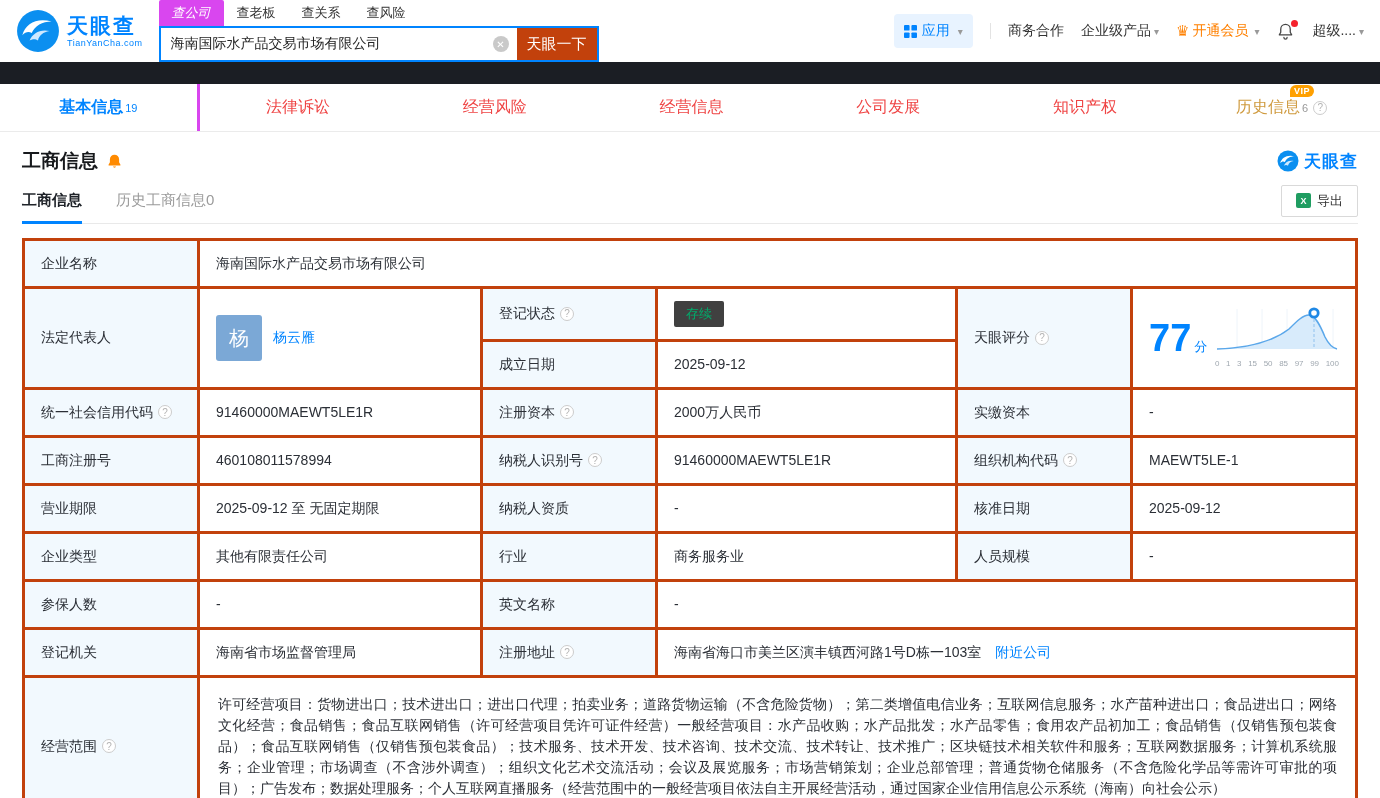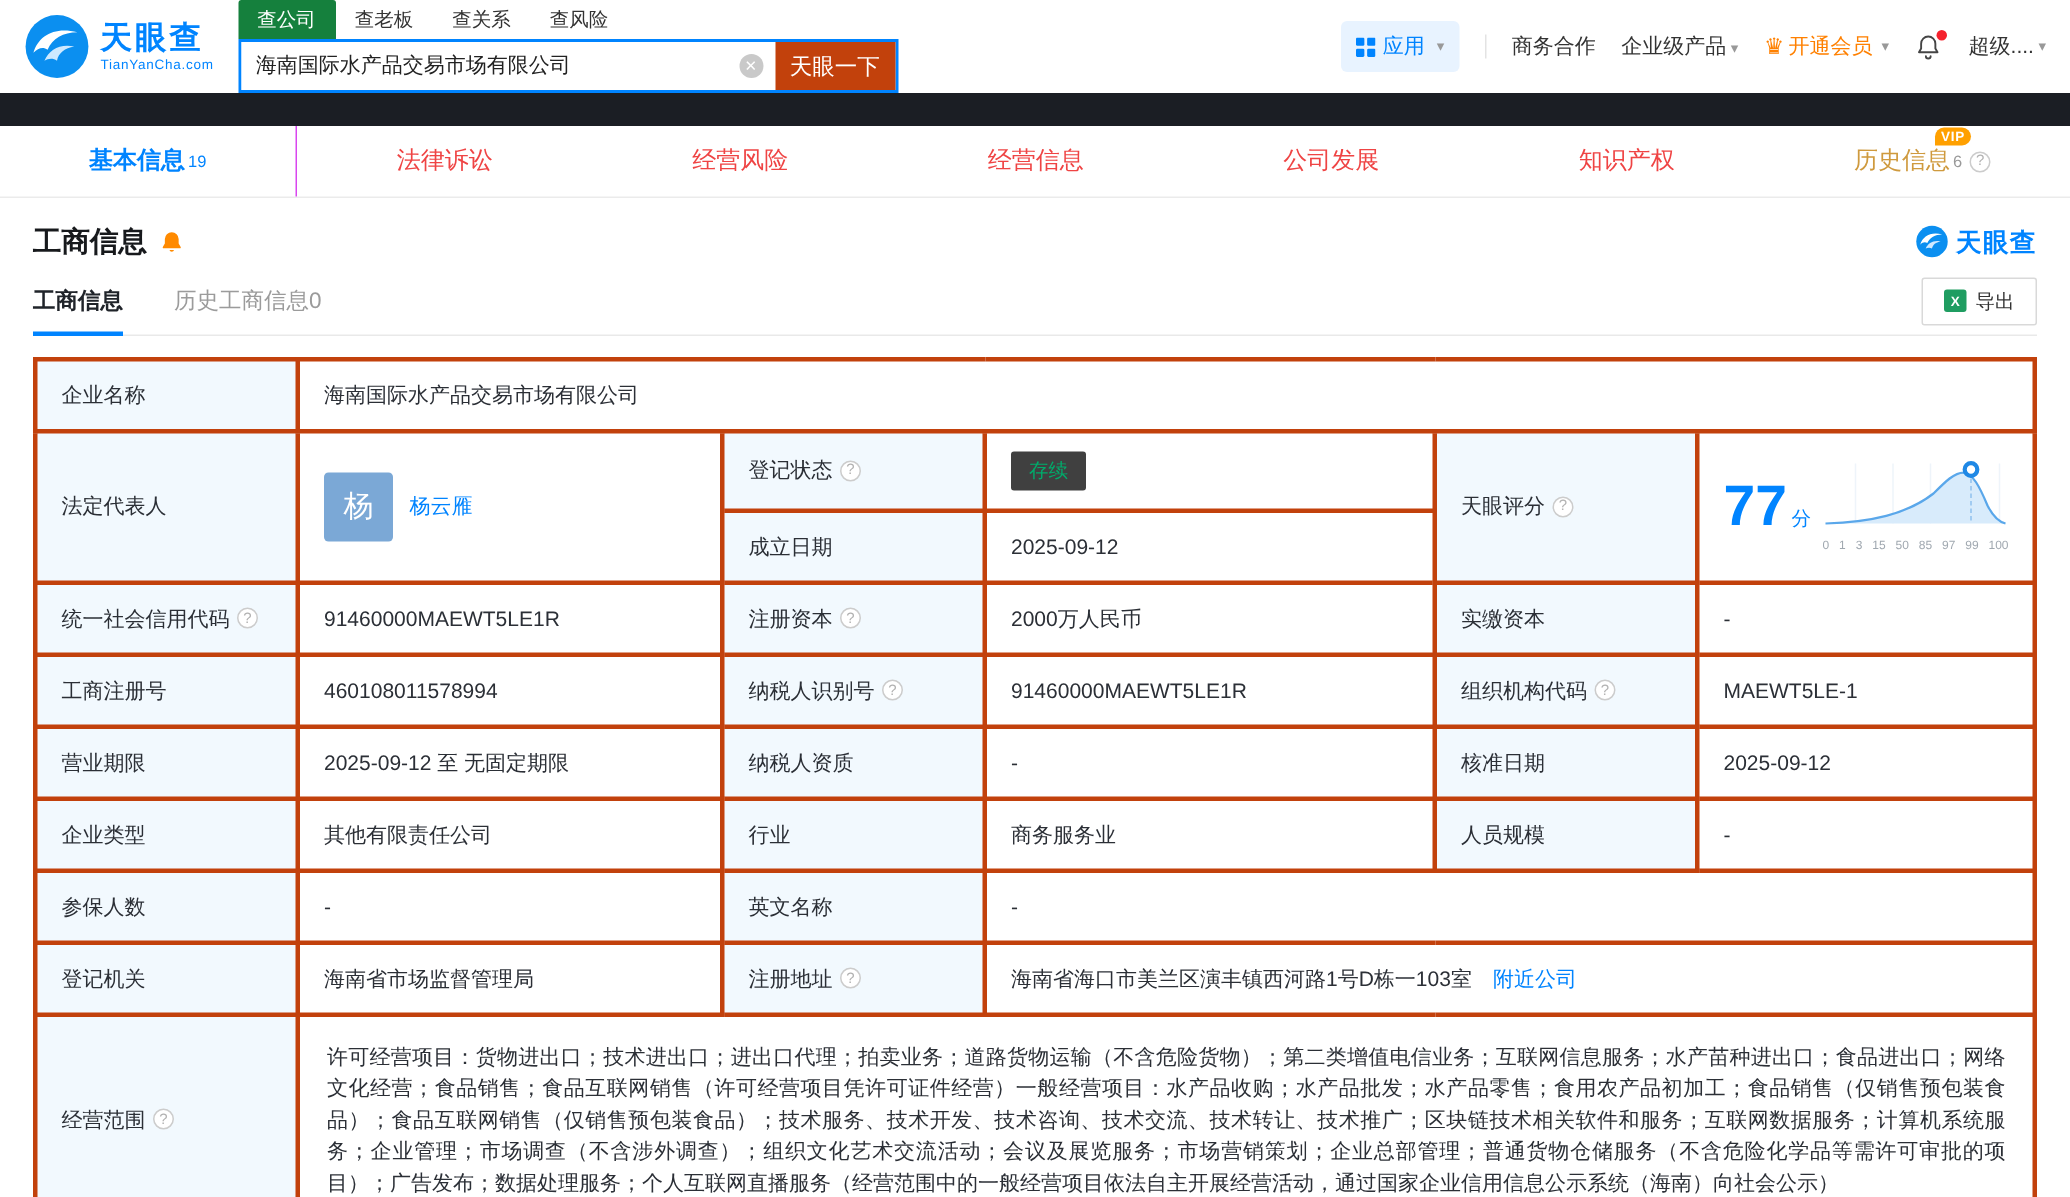--- a/index.html
+++ b/index.html
@@ -11,42 +11,42 @@
   .topbar { height:62px; display:flex; align-items:center; padding:0 16px; background:#fff; }
   .logo { display:flex; align-items:center; gap:7px; flex:none; }
   .logo-text .lt1 { color:#0084ff; font-size:21px; font-weight:bold; letter-spacing:2px; line-height:1.1; }
   .logo-text .lt2 { color:#0084ff; font-size:9px; letter-spacing:.5px; }
   .red-badge { margin-left:13px; background:#b92b21; color:#fff; padding:6px 10px; text-align:center; flex:none; }
   .red-badge .rb1 { font-size:13px; font-weight:bold; letter-spacing:2px; }
   .red-badge .rb2 { font-size:11px; margin-top:3px; letter-spacing:1px; opacity:.95; }
   .search-wrap { margin-left:16px; width:440px; flex:none; }
   .search-tabs { display:flex; font-size:13px; }
   .stab { padding:4px 13px; color:#333; cursor:pointer; }
-  .stab.active { background:#15803d; color:#fff; border-radius:2px 2px 0 0; }
+  .stab.active { background:#d946ef; color:#fff; border-radius:2px 2px 0 0;font-style:italic; }
   .search-box { display:flex; border:2px solid #0084ff; height:36px; background:#fff; }
   .search-box input { flex:1; min-width:0; border:none; outline:none; padding:0 10px; font-size:14px; color:#222; font-family:inherit; }
   .clear-ic { align-self:center; flex:none; width:16px; height:16px; border-radius:50%; background:#c9c9c9; color:#fff; font-size:10px; display:flex; align-items:center; justify-content:center; margin-right:8px; cursor:pointer; }
   .search-btn { flex:none; width:80px; background:#c2410c; color:#fff; border:none; font-size:15px; cursor:pointer; font-family:Liberation Serif, serif; }
   .top-nav { margin-left:auto; display:flex; align-items:center; gap:17px; font-size:14px; color:#333; white-space:nowrap; }
   .app-btn { display:flex; align-items:center; gap:5px; background:#e8f3ff; color:#0084ff; border:none; padding:8px 10px; border-radius:4px; font-size:14px; cursor:pointer; font-family:inherit; }
   .nav-divider { width:1px; height:16px; background:#e3e3e3; }
   .caret { font-size:10px; color:#999; margin-left:3px; }
   .vip-link { color:#ff8000; display:flex; align-items:center; gap:3px; }
   .crown { font-size:15px; }
   .bell-wrap { position:relative; display:flex; align-items:center; cursor:pointer; }
   .bell-dot { position:absolute; top:-2px; right:-3px; width:7px; height:7px; background:#f5222d; border-radius:50%; }
   .super-link { color:#333; display:flex; align-items:center; }
 
   
   .dark-strip { height:22px; background:#1b1e24; }
 
   
   .main-tabs { display:flex; height:48px; border-bottom:1px solid #ebebeb; background:#fff; }
   .mtab { flex:1; display:flex; align-items:center; justify-content:center; font-size:16px; color:#ef4444; cursor:pointer; }
-  .mtab.active { color:#0084ff; font-weight:bold; border-right:1px solid #d946ef; }
+  .mtab.active { color:#0084ff; font-weight:bold; border-right:3px solid #d946ef; }
   .count-blue { font-size:11px; color:#0084ff; vertical-align:super; margin-left:2px; font-weight:normal; }
   .count-gray { font-size:11px; color:#999; vertical-align:super; margin-left:2px; }
   .mtab.gold { color:#cf9a3e; }
   .label-wrap { position:relative; }
   .vip-flag { position:absolute; top:-12px; right:-14px; background:#ffa000; color:#fff; font-size:9px; font-weight:bold; padding:1px 4px; border-radius:6px 6px 6px 0; letter-spacing:.5px; }
   .qmark { width:14px; height:14px; border:1px solid #ccc; color:#b3b3b3; border-radius:50%; font-size:10px; display:inline-flex; align-items:center; justify-content:center; margin-left:5px; flex:none; cursor:pointer; background:#fff; }
 
   
   .content { padding:0 22px; }
   .sec-head { display:flex; align-items:center; padding:16px 0 4px; }

